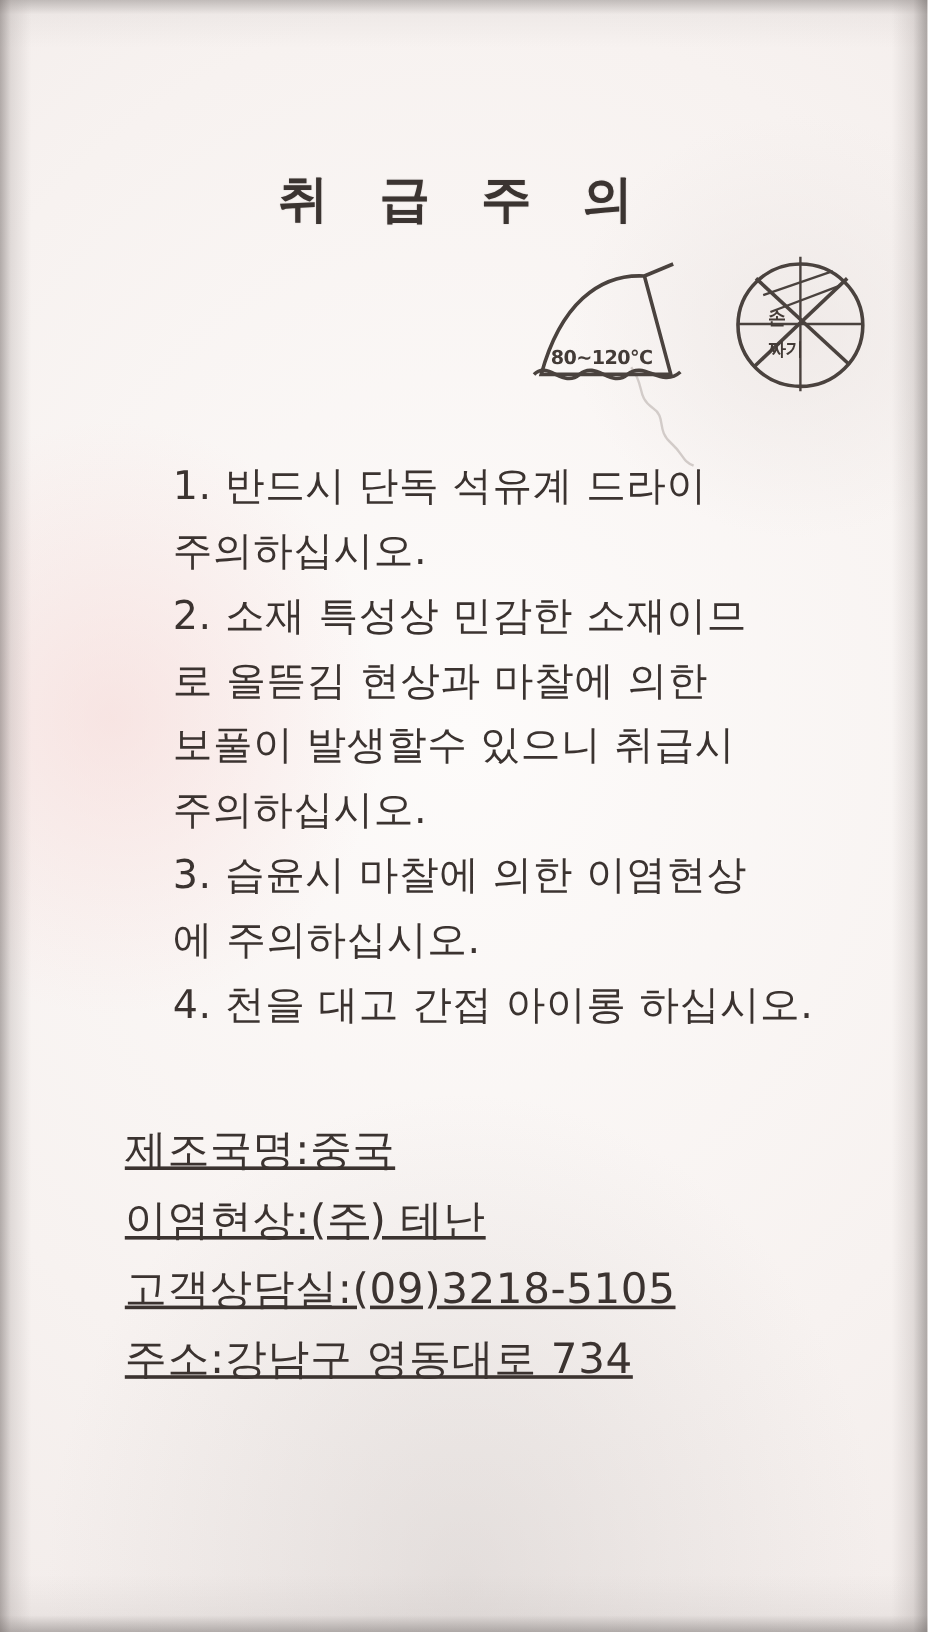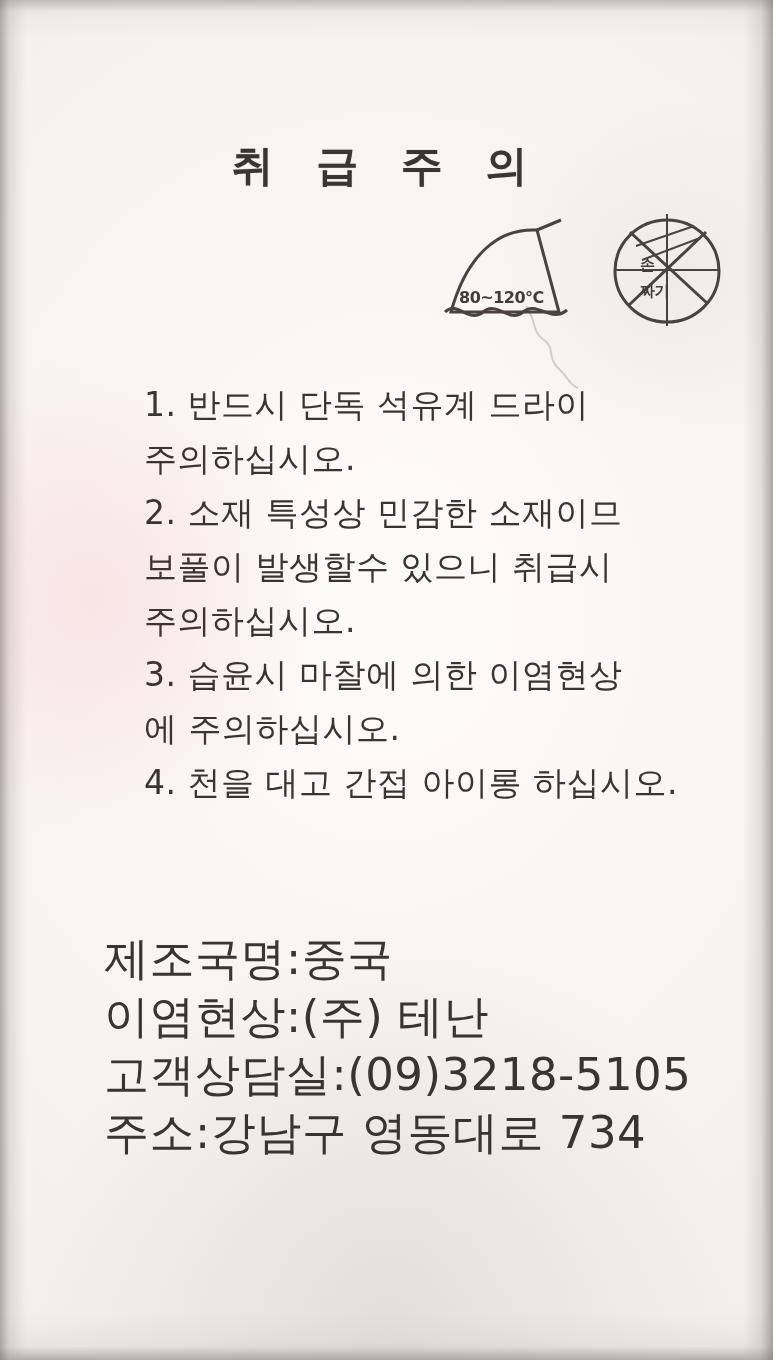--- a/index.html
+++ b/index.html
@@ -124,24 +124,25 @@
     letter-spacing: 0.5px;
   }
   #instructions .line { white-space: pre; margin-left: 40px; }
 
   
   #info {
     position: absolute;
     top: 930px;
     left: 104px;
     width: 620px;
-    font-size: 45px;
+    font-size: 35px;
     line-height: 58px;
     color: #3b3330;
     letter-spacing: 0.5px;
+    text-decoration: underline;
   }
   #info .line { white-space: pre; }
 
   
   .crease {
     position: absolute;
     z-index: 3;
     pointer-events: none;
   }
 </style>
@@ -184,20 +185,21 @@
         <span class="sym-text" style="left:34px; top:44px;">손</span>
         <span class="sym-text" style="left:34px; top:70px;">짜기</span>
       </div>
 
     </div>
 
     <div id="instructions">
       <div class="line">1. 반드시 단독 석유계 드라이</div>
       <div class="line">주의하십시오.</div>
       <div class="line">2. 소재 특성상 민감한 소재이므</div>
+      <div class="line">로 올뜯김 현상과 마찰에 의한</div>
       <div class="line">보풀이 발생할수 있으니 취급시</div>
       <div class="line">주의하십시오.</div>
       <div class="line">3. 습윤시 마찰에 의한 이염현상</div>
       <div class="line">에 주의하십시오.</div>
       <div class="line">4. 천을 대고 간접 아이롱 하십시오.</div>
     </div>
 
     <div id="info">
       <div class="line">제조국명:중국</div>
       <div class="line">이염현상:(주) 테난</div>

